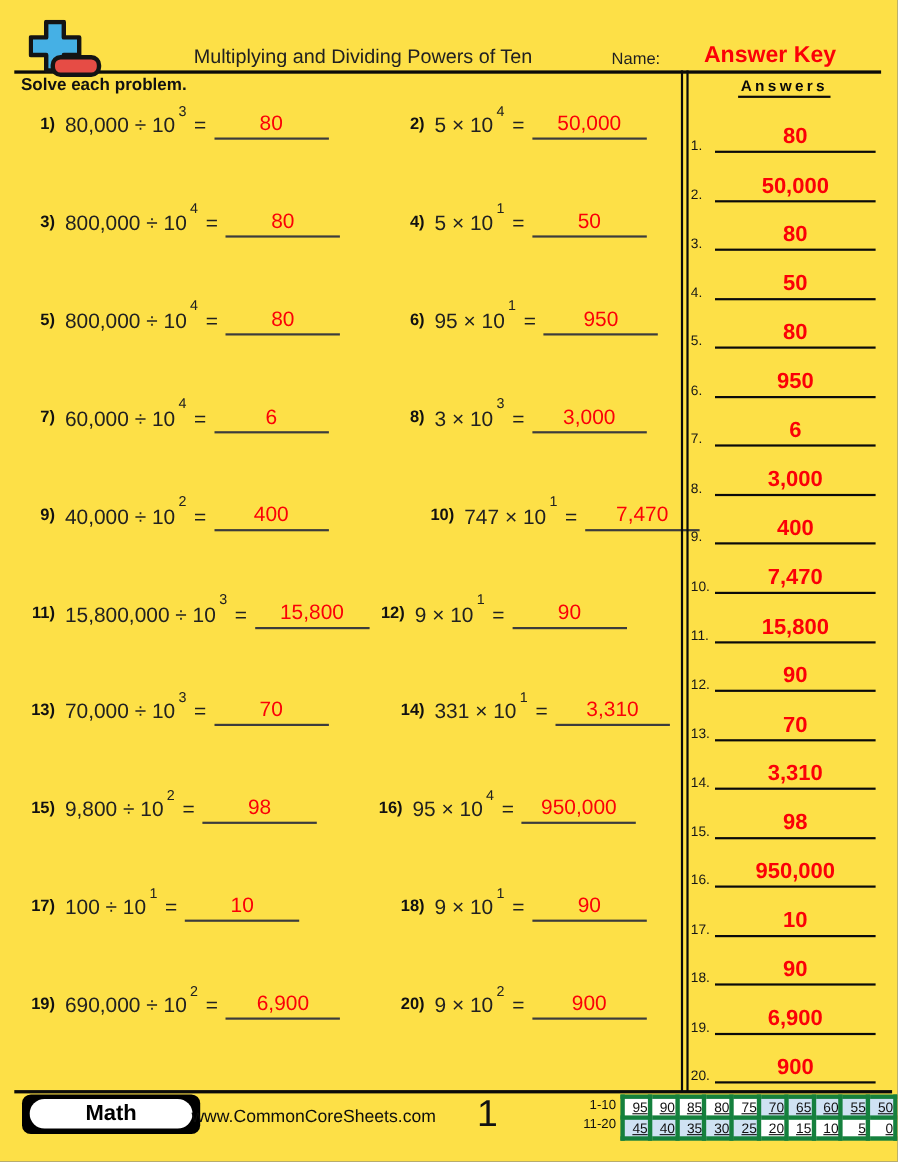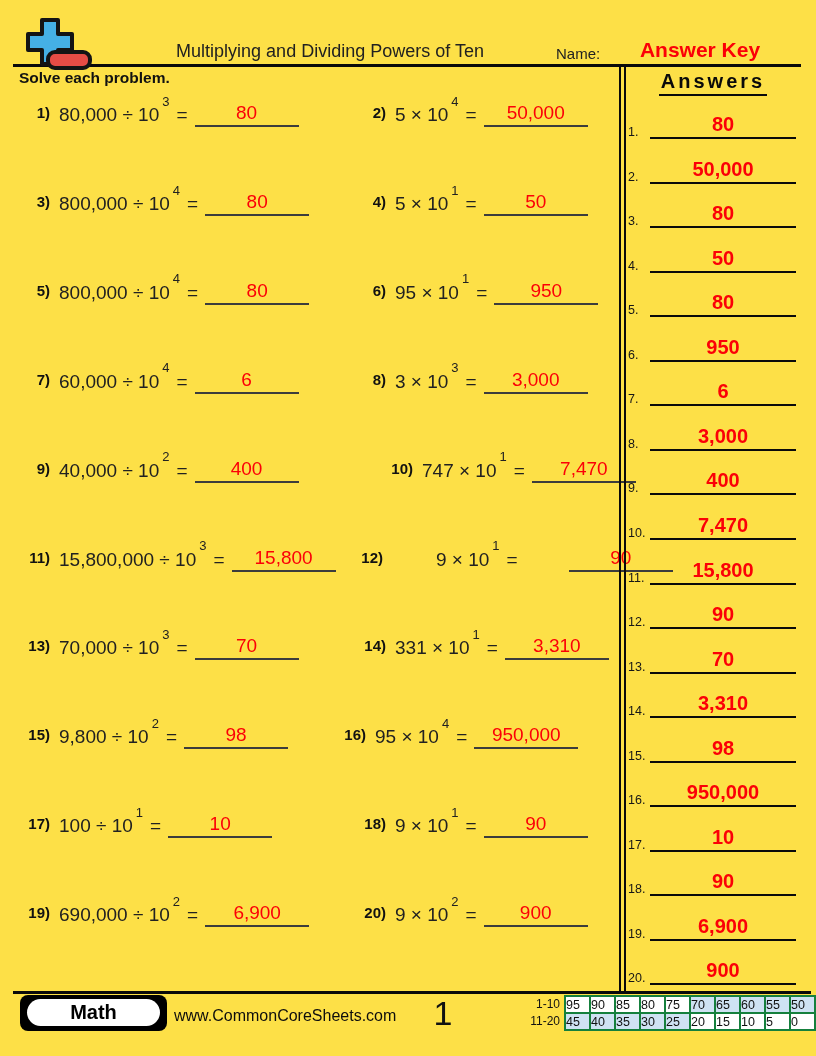--- a/index.html
+++ b/index.html
@@ -13,52 +13,52 @@
   .name-label{position:absolute;left:556px;top:45px;font-size:15px;color:#212121;}
   .name-value{position:absolute;left:622px;top:38px;width:156px;text-align:center;
               font-size:21px;font-weight:bold;color:#fb0007;}
   .header-rule{position:absolute;left:13px;top:64px;width:788px;height:3px;background:#0a0a0a;}
   .instructions{position:absolute;left:19px;top:69px;font-size:15.5px;font-weight:bold;color:#111;}
 
   
   .vdivider{position:absolute;left:619px;top:64px;height:929px;width:7px;box-sizing:border-box;
             border-left:2px solid #0a0a0a;border-right:2px solid #0a0a0a;}
   .answers-head-wrap{position:absolute;left:630px;top:70px;width:166px;text-align:center;}
-  .answers-head{display:inline-block;font-size:20px;font-weight:bold;letter-spacing:3px;
+  .answers-head{display:inline-block;font-size:14px;font-weight:bold;letter-spacing:3px;
                 color:#0a0a0a;border-bottom:2.5px solid #0a0a0a;padding:0 2px 1px 2px;}
   .answers-list{position:absolute;left:628px;top:94.5px;width:168px;}
   .ansrow{display:flex;align-items:flex-end;height:44.55px;}
   .ansrow .alabel{width:22px;font-size:12.5px;color:#161616;flex:none;line-height:14px;margin-bottom:0px;}
   .ansrow .aline{flex:1;border-bottom:2px solid #0a0a0a;text-align:center;
                  font-size:20px;font-weight:bold;color:#fb0007;line-height:25px;}
 
   
   .problems-area{position:absolute;left:0;top:0;width:616px;height:993px;}
   .problem{position:absolute;display:flex;align-items:flex-end;white-space:nowrap;}
   .pnum{font-weight:bold;font-size:15px;width:28px;flex:none;text-align:right;margin-right:9px;
         position:relative;top:-5px;color:#111;line-height:18px;}
   .pexpr{font-size:19px;color:#212121;line-height:24px;}
   .pexpr sup{font-size:13px;position:relative;top:-8px;margin:0 2px 0 3px;line-height:0;}
   .eq{margin:0 7px 0 5px;}
   .pans{min-width:86px;border-bottom:2px solid #3c3c3c;text-align:center;
         font-size:19px;color:#fb0007;line-height:24px;padding:0 9px;}
 
   
   .footer-rule{position:absolute;left:13px;top:991px;width:798px;height:2.5px;background:#0a0a0a;}
-  .math-box{position:absolute;left:20px;top:995px;width:147px;height:36px;background:#000;border-radius:8px;}
+  .math-box{position:absolute;left:20px;top:995px;width:147px;height:36px;background:#000;border-radius:8px;padding-left:15px;}
   .math-pill{position:absolute;left:7px;top:4px;right:7px;bottom:5px;background:#fff;border-radius:14px;
              display:flex;align-items:center;justify-content:center;font-size:20px;font-weight:bold;color:#000;}
   .site-url{position:absolute;left:174px;top:1007px;font-size:16px;color:#0d0d0d;}
   .page-number{position:absolute;left:423px;top:994px;width:40px;text-align:center;
                font-size:34px;color:#111;}
   .score-label-1{position:absolute;left:516px;top:997px;width:44px;text-align:right;font-size:12px;color:#111;}
   .score-label-2{position:absolute;left:516px;top:1014px;width:44px;text-align:right;font-size:12px;color:#111;}
   table.score-grid{position:absolute;left:564px;top:995px;border-collapse:collapse;}
-  table.score-grid td{border:2px solid #15803d;width:23px;height:15px;text-align:left;
-                      font-size:12.5px;padding:0;color:#111;background:#fff;}
+  table.score-grid td{border:4px solid #15803d;width:23px;height:15px;text-align:right;
+                      font-size:12.5px;padding:0;color:#111;background:#fff;text-decoration:underline;}
   table.score-grid td.shaded{background:#cfe2f3;}
 </style>
 </head>
 <body>
 
 <div class="page">
 
   <div class="header-rule"></div>
 
   <svg class="logo" width="68" height="54" viewBox="0 0 68 54">
@@ -120,21 +120,21 @@
       <div class="problem" style="left: 358px; top: 456.6px; margin-left: 27px;">
         <span class="pnum">10)</span>
         <span class="pexpr"><span>747 × 10</span><sup>1</sup><span class="eq">=</span></span>
         <span class="pans"><span>7,470</span></span>
       </div>
       <div class="problem" style="left: 22px; top: 545.5px;">
         <span class="pnum">11)</span>
         <span class="pexpr"><span>15,800,000 ÷ 10</span><sup>3</sup><span class="eq">=</span></span>
         <span class="pans"><span>15,800</span></span>
       </div>
-      <div class="problem" style="left: 355px; top: 545.5px; gap: 44px;">
+      <div class="problem" style="left: 340px; top: 545.5px;">
         <span class="pnum">12)</span>
         <span class="pexpr"><span>9 × 10</span><sup>1</sup><span class="eq">=</span></span>
         <span class="pans"><span>90</span></span>
       </div>
       <div class="problem" style="left: 22px; top: 634.4px;">
         <span class="pnum">13)</span>
         <span class="pexpr"><span>70,000 ÷ 10</span><sup>3</sup><span class="eq">=</span></span>
         <span class="pans"><span>70</span></span>
       </div>
       <div class="problem" style="left: 358px; top: 634.4px;">

